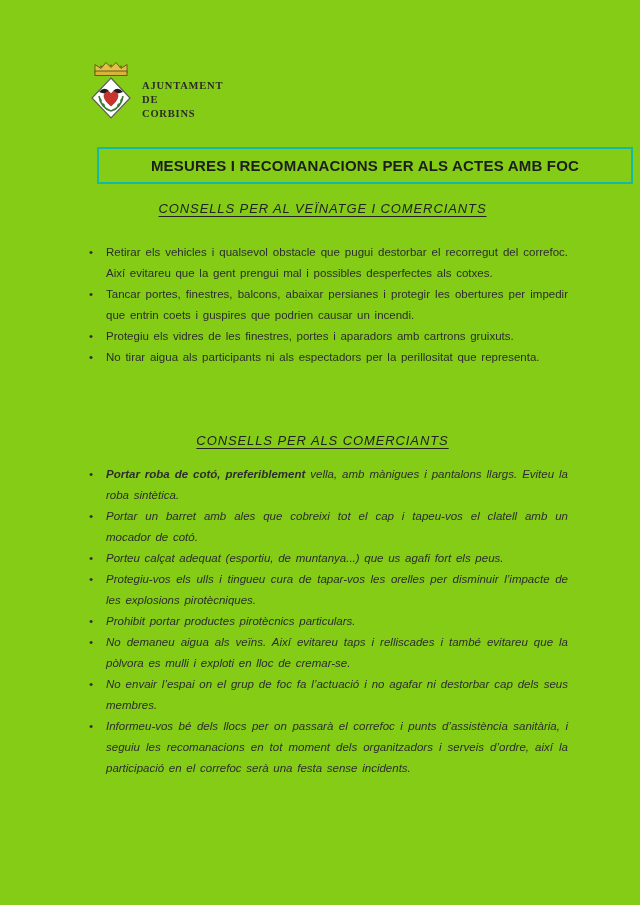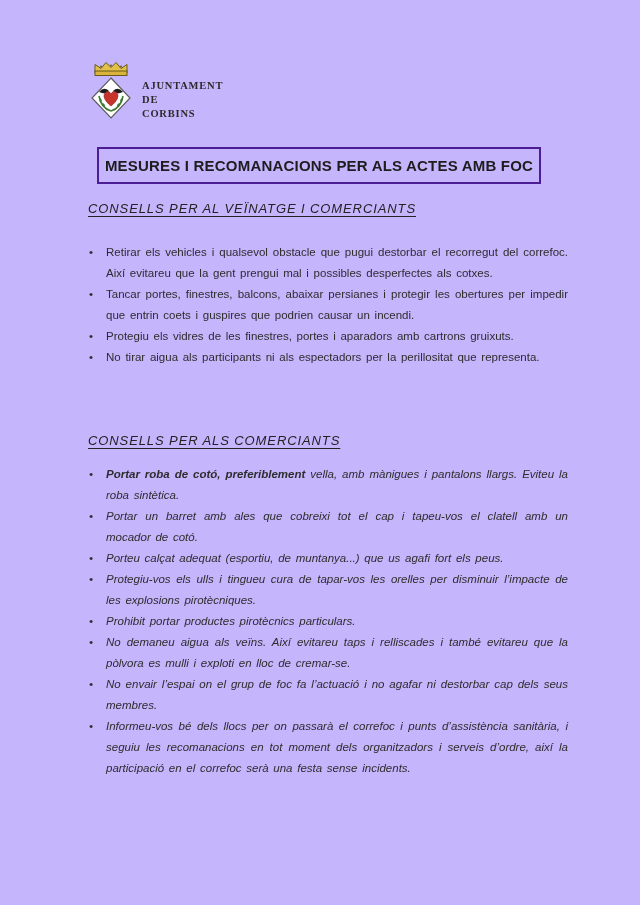--- a/index.html
+++ b/index.html
@@ -1,41 +1,41 @@
 <!DOCTYPE html>
 <html><head>
 <meta charset="utf-8">
 <style>
   html,body { margin:0; padding:0; background:#ffffff; }
   .page {
-    position:relative; width:640px; height:905px; background:#c4b5fd;
+    position:relative; width:640px; height:905px; background:#84cc16;
     font-family:"Liberation Sans", sans-serif; color:#262626; overflow:hidden;
   }
 
   
   .logo { position:absolute; left:88px; top:58px; display:flex; align-items:flex-start; }
   .crest { width:46px; height:62px; flex:0 0 auto; }
   .org-name {
     margin-left:8px; padding-top:21px;
     font-family:"Liberation Serif", serif; font-weight:bold;
     font-size:10.5px; line-height:14px; letter-spacing:0.8px; color:#2b2b2b;
     white-space:pre-line;
   }
 
   
   .title-box {
-    position:absolute; left:97px; top:147px; width:444px;
-    border:2px solid #4c1d95; box-sizing:border-box;
+    position:absolute; left:97px; top:147px; width:536px;
+    border:2px solid #14b8a6; box-sizing:border-box;
     text-align:center; padding:8px 4px;
     font-weight:bold; font-size:15px; letter-spacing:0.2px; color:#1d1d1d;
   }
 
   
   .section-heading {
-    position:absolute; left:88px; right:83px; text-align:left;
+    position:absolute; left:88px; right:83px; text-align:center;
     font-style:italic; text-decoration:underline; text-underline-offset:3px;
     font-size:13px; letter-spacing:0.9px; color:#232323; font-weight:500;
   }
   .section-heading.first { top:201px; }
   .section-heading.second { top:433px; }
 
   
   .bullets { position:absolute; left:88px; right:72px; list-style:none; margin:0; padding:0; }
   .bullets.first { top:242px; }
   .bullets.second { top:464px;font-style:italic; }

